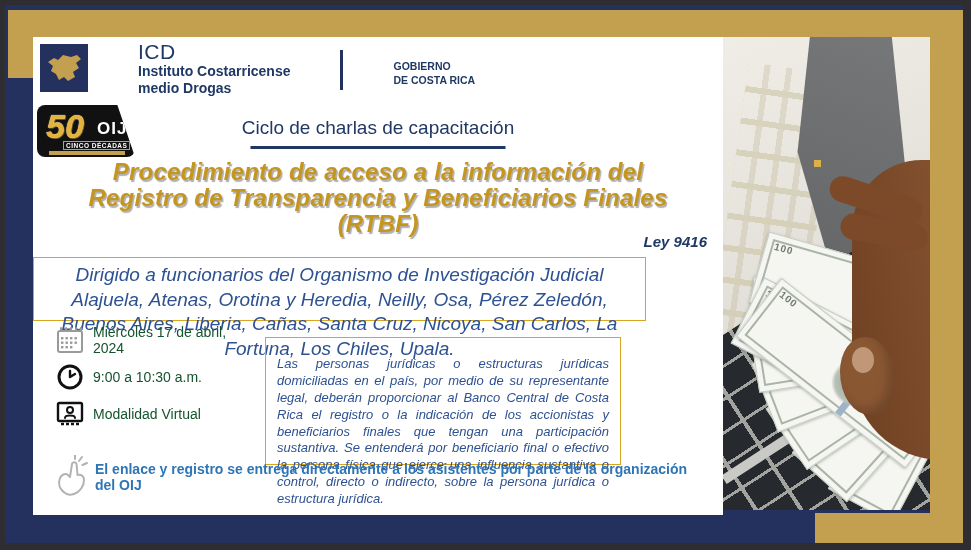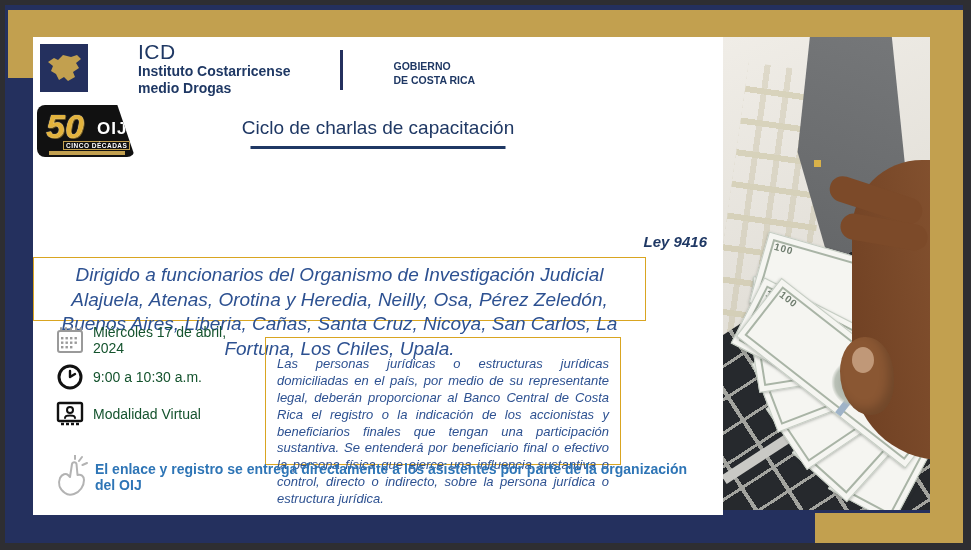--- a/index.html
+++ b/index.html
@@ -197,20 +197,25 @@
         <span class="badge-50">50</span>
         <span class="badge-oij">OIJ</span>
         <span class="badge-caption">CINCO DÉCADAS</span>
         <span class="badge-strip"></span>
       </div>
     </div>
 
     <div class="series-title">Ciclo de charlas de capacitación</div>
     <div class="series-underline"></div>
 
+    <div class="main-title">
+      <div>Procedimiento de acceso a la información del</div>
+      <div>Registro de Transparencia y Beneficiarios Finales</div>
+      <div>(RTBF)</div>
+    </div>
 
     <div class="law">Ley 9416</div>
 
     <div class="audience-box">
       <div class="audience-line1">Dirigido a funcionarios del Organismo de Investigación Judicial</div>
       <div>Alajuela, Atenas, Orotina y Heredia, Neilly, Osa, Pérez Zeledón, Buenos Aires, Liberia, Cañas, Santa Cruz, Nicoya, San Carlos, La Fortuna, Los Chiles, Upala.</div>
     </div>
 
     <div class="details">
       <div class="detail-row">

